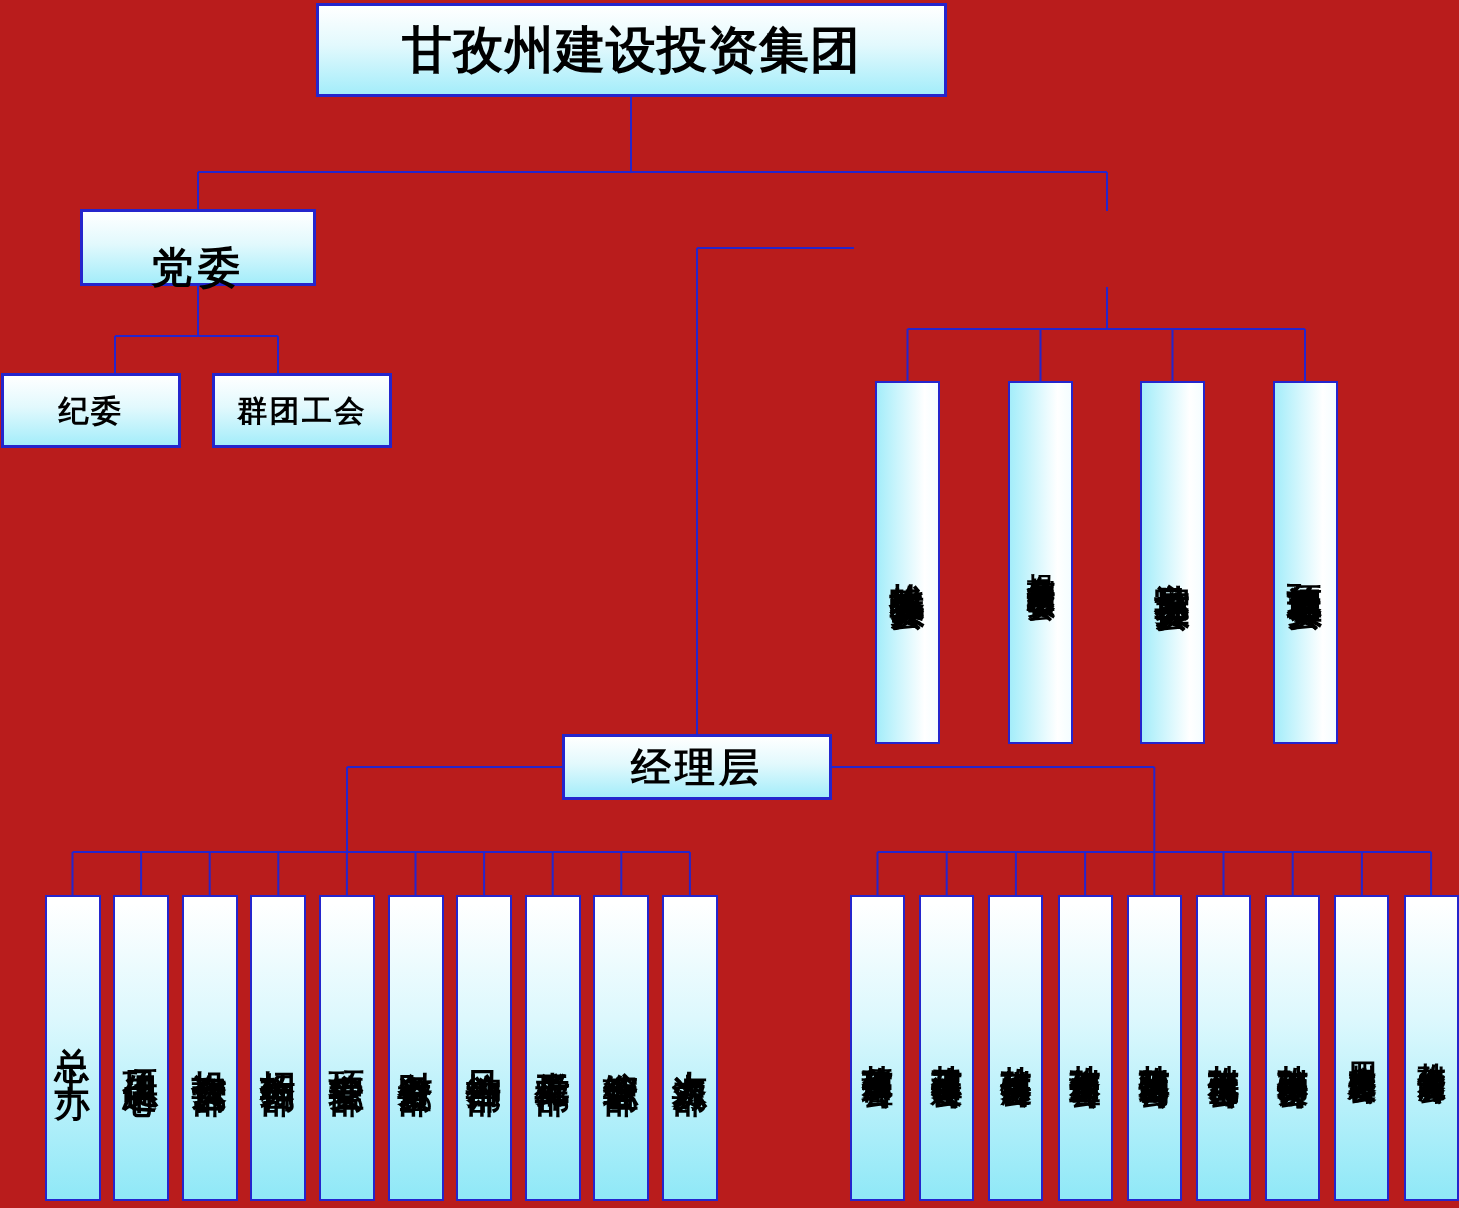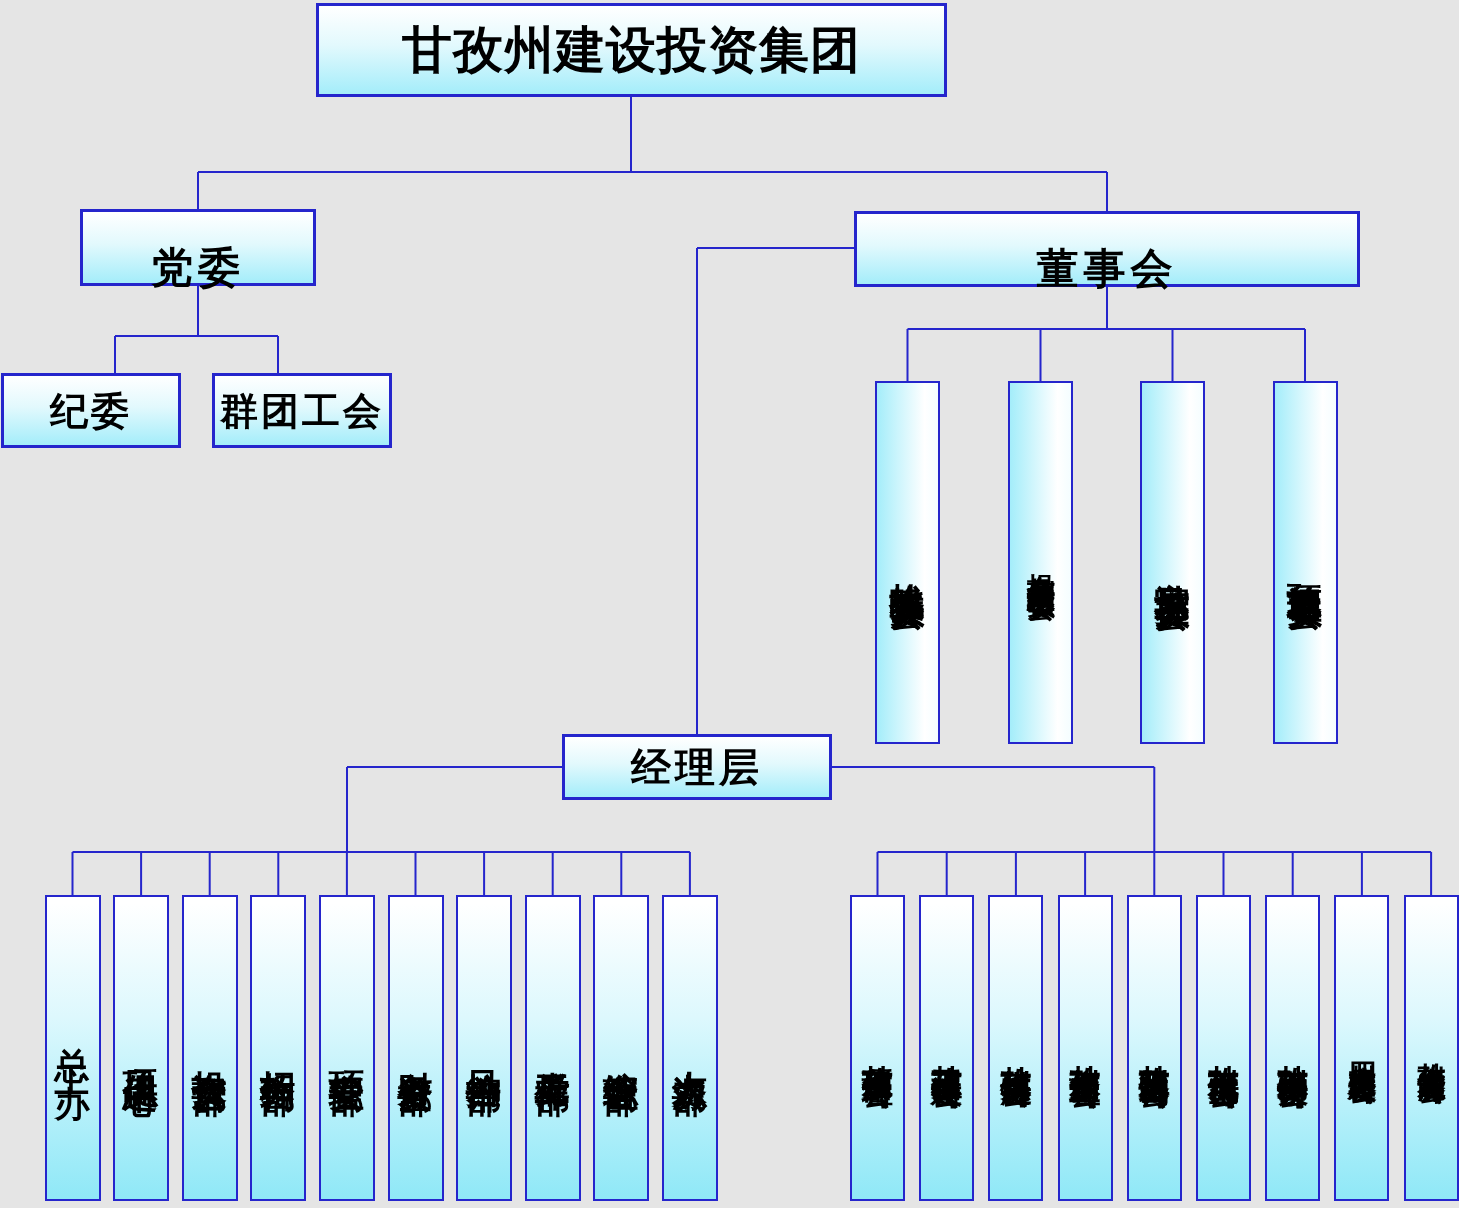--- a/index.html
+++ b/index.html
@@ -2,21 +2,21 @@
 <html style="--line: #2525cc; --border: #2525cc; --cyan: #a4edfa; --deep_cyan: #8fe8f7; --white: #ffffff; --text: #000000;"><head>
 <meta charset="utf-8">
 <style>
   :root{
     --line:#2525cc; --border:#2525cc; --cyan:#a4edfa; --deep_cyan:#8fe8f7;
     --white:#ffffff; --text:#000000;
   }
   html,body{margin:0;padding:0;background:#ffffff;}
   body{font-family:"Liberation Sans", sans-serif;}
   #canvas{
-    position:relative; width:1459px; height:1208px; background:#e5e5e5;
+    position:relative; width:1459px; height:1208px; background:#b91c1c;
     overflow:hidden; font-weight:bold; color:var(--text);
   }
   #connector-svg{position:absolute; left:0; top:0; z-index:0;}
   .box{
     position:absolute; box-sizing:border-box; z-index:1;
     border:3px solid var(--border);
     background:linear-gradient(180deg, #ffffff 0%, #e2f9fd 45%, var(--cyan) 100%);
     display:flex; align-items:center; justify-content:center;
     text-align:center; white-space:nowrap;
   }
@@ -29,43 +29,40 @@
   .commbox{
     background:linear-gradient(90deg, var(--cyan) 0%, #ffffff 78%, #f4fdff 100%);
   }
   .vtext{
     writing-mode:vertical-rl; text-orientation:upright;
     line-height:1; letter-spacing:0.06em;
   }
   .hlabel{line-height:1;}
   #title-box .hlabel{font-size:50px; letter-spacing:0.02em;}
   #party-box .hlabel, #board-box .hlabel{font-size:42px; letter-spacing:0.12em;margin-top:40px;}
-  #jiwei-box .hlabel, #quntuan-box .hlabel{font-size:38px; letter-spacing:0.08em;}
+  #jiwei-box .hlabel, #quntuan-box .hlabel{font-size:30px; letter-spacing:0.08em;}
   #mgmt-box .hlabel{font-size:40px; letter-spacing:0.1em;}
 </style>
 </head>
 <body>
 
 <div id="canvas">
 
   <svg id="connector-svg" width="1459" height="1208" viewBox="0 0 1459 1208">
     <path id="connector-path" fill="none" stroke="#2525cc" stroke-width="2" d="M631 97L631 172M198 172L1107 172M198 172L198 209M1107 172L1107 211M198 286L198 336M115 336L278 336M115 336L115 373M278 336L278 373M1107 287L1107 329M907.5 329L1305 329M854 248L697 248M697 248L697 734M562 767L347 767M347 767L347 852M72.5 852L689.9 852M832 767L1154.3 767M1154.3 767L1154.3 852M877.5 852L1431.1 852M907.5 329L907.5 381M1040.5 329L1040.5 381M1172.5 329L1172.5 381M1305 329L1305 381M72.5 852L72.5 895M141.1 852L141.1 895M209.7 852L209.7 895M278.3 852L278.3 895M346.9 852L346.9 895M415.5 852L415.5 895M484.1 852L484.1 895M552.7 852L552.7 895M621.3 852L621.3 895M689.9 852L689.9 895M877.5 852L877.5 895M946.7 852L946.7 895M1015.9 852L1015.9 895M1085.1 852L1085.1 895M1154.3 852L1154.3 895M1223.5 852L1223.5 895M1292.7 852L1292.7 895M1361.9 852L1361.9 895M1431.1 852L1431.1 895"></path>
   </svg>
 
   <div class="box" id="title-box" style="left:316px;top:3px;width:631px;height:94px;">
     <span class="hlabel">甘孜州建设投资集团</span>
   </div>
 
   <div class="box" id="party-box" style="left:80px;top:209px;width:236px;height:77px;">
     <span class="hlabel">党委</span>
   </div>
 
-  <div class="box" id="board-box" style="left:854px;top:211px;width:506px;height:76px;">
-    <span class="hlabel">董事会</span>
-  </div>
 
   <div class="box" id="jiwei-box" style="left:1px;top:373px;width:180px;height:75px;">
     <span class="hlabel">纪委</span>
   </div>
 
   <div class="box" id="mgmt-box" style="left:562px;top:734px;width:270px;height:66px;">
     <span class="hlabel">经理层</span>
   </div>
 
   <div class="box" id="quntuan-box" style="left:212px;top:373px;width:180px;height:75px;">

